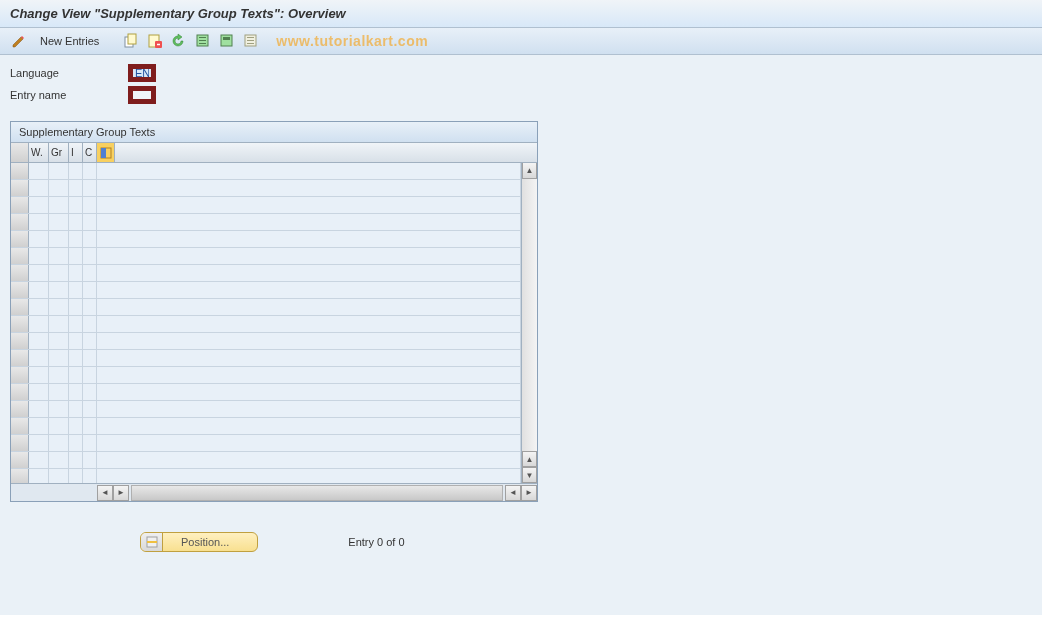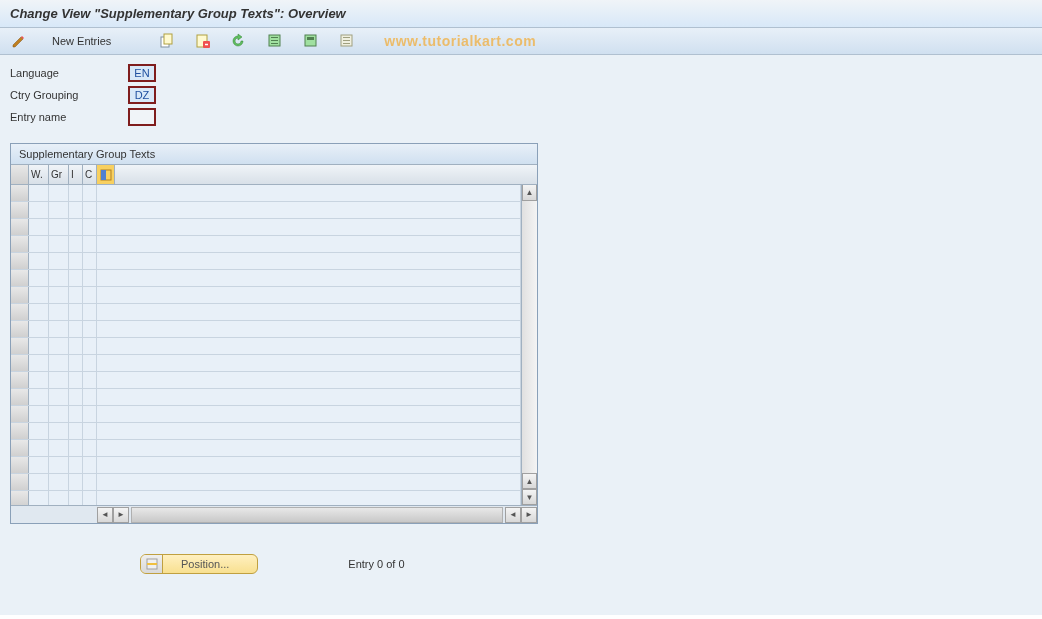--- a/index.html
+++ b/index.html
@@ -13,37 +13,37 @@
     }
     .title-bar-text { font-weight: bold; font-style: italic; font-size: 13px; color: #333; }
     
     
     .toolbar {
       background: linear-gradient(to bottom, #e8f0f8 0%, #d0e0f0 100%);
       padding: 4px 10px;
       border-bottom: 1px solid #b0c0d0;
       display: flex;
       align-items: center;
-      gap: 18px;
+      gap: 6px;
       position: relative;
     }
     .toolbar-icon { width: 18px; height: 18px; display: inline-flex; align-items: center; justify-content: center; cursor: pointer; }
     .toolbar-text-btn { padding: 2px 6px; cursor: pointer; color: #333; }
     .toolbar-sep { width: 1px; height: 18px; background: transparent; margin: 0 2px; }
     .watermark { color: #f5a623; opacity: 0.65; font-size: 14px; font-weight: bold; letter-spacing: 0.5px; margin-left: 10px; }
     
     
     .content { padding: 8px 10px; background: #eaf1f7; min-height: 560px; }
     
     
     .form-row { display: flex; align-items: center; margin-bottom: 2px; height: 20px; gap: 18px; }
     .form-label { width: 100px; color: #333; }
     .form-input {
-      width: 28px; height: 18px; border: 2px solid #7f1d1d; background: #d8e8f8;
-      font-size: 11px; text-align: center; padding: 0 2px; color: #2050a0;
+      width: 28px; height: 18px; border: 5px solid #7f1d1d; background: #d8e8f8;
+      font-size: 11px; text-align: right; padding: 0 2px; color: #2050a0;
     }
     .form-input.light { background: #f0f4f8; }
     
     
     .table-frame {
       margin-top: 16px;
       width: 528px;
       border: 1px solid #8aa0b8;
       background: #e0e8f0;
     }
@@ -152,24 +152,20 @@
       </svg>
   </span>
   <span class="watermark">www.tutorialkart.com</span>
 </div>
 
 <div class="content">
 
   <div class="form-row">
     <span class="form-label">Language</span>
     <input class="form-input" readonly="" value="EN" style="">
-  </div>
-  <div class="form-row">
-    <span class="form-label">Ctry Grouping</span>
-    <input class="form-input" readonly="" value="DZ" style="">
   </div>
   <div class="form-row">
     <span class="form-label">Entry name</span>
     <input class="form-input light" value="" style="">
   </div>
 
   <div class="table-frame">
     <div class="table-title">Supplementary Group Texts</div>
 
     <div class="table-header">

